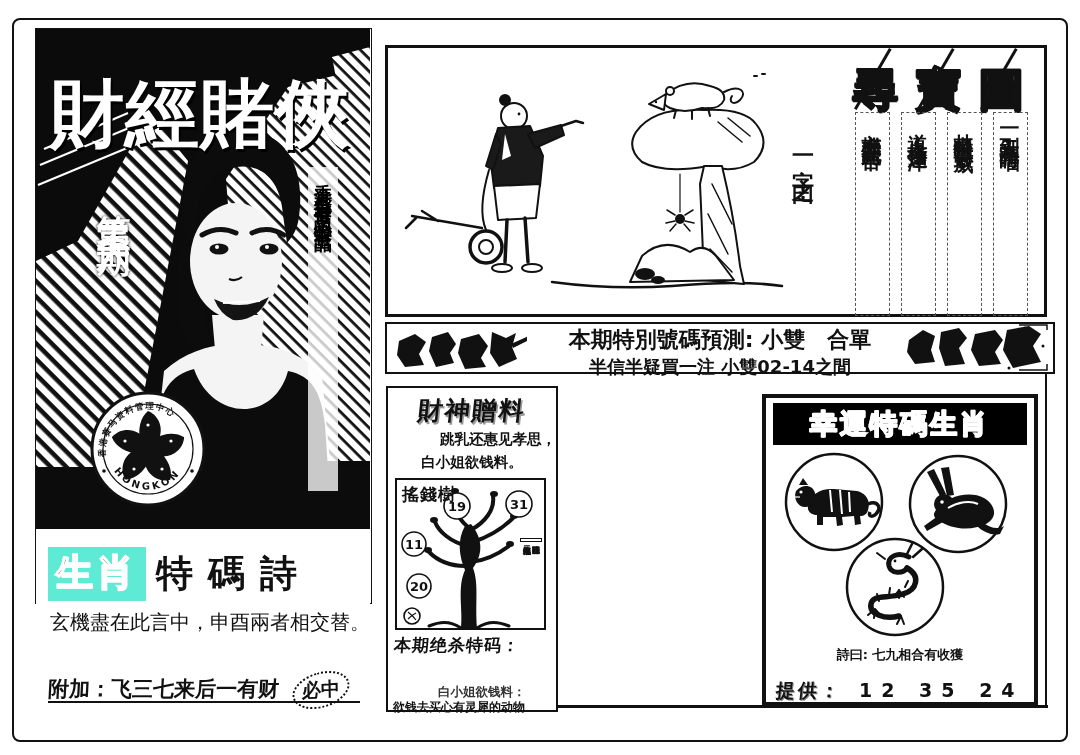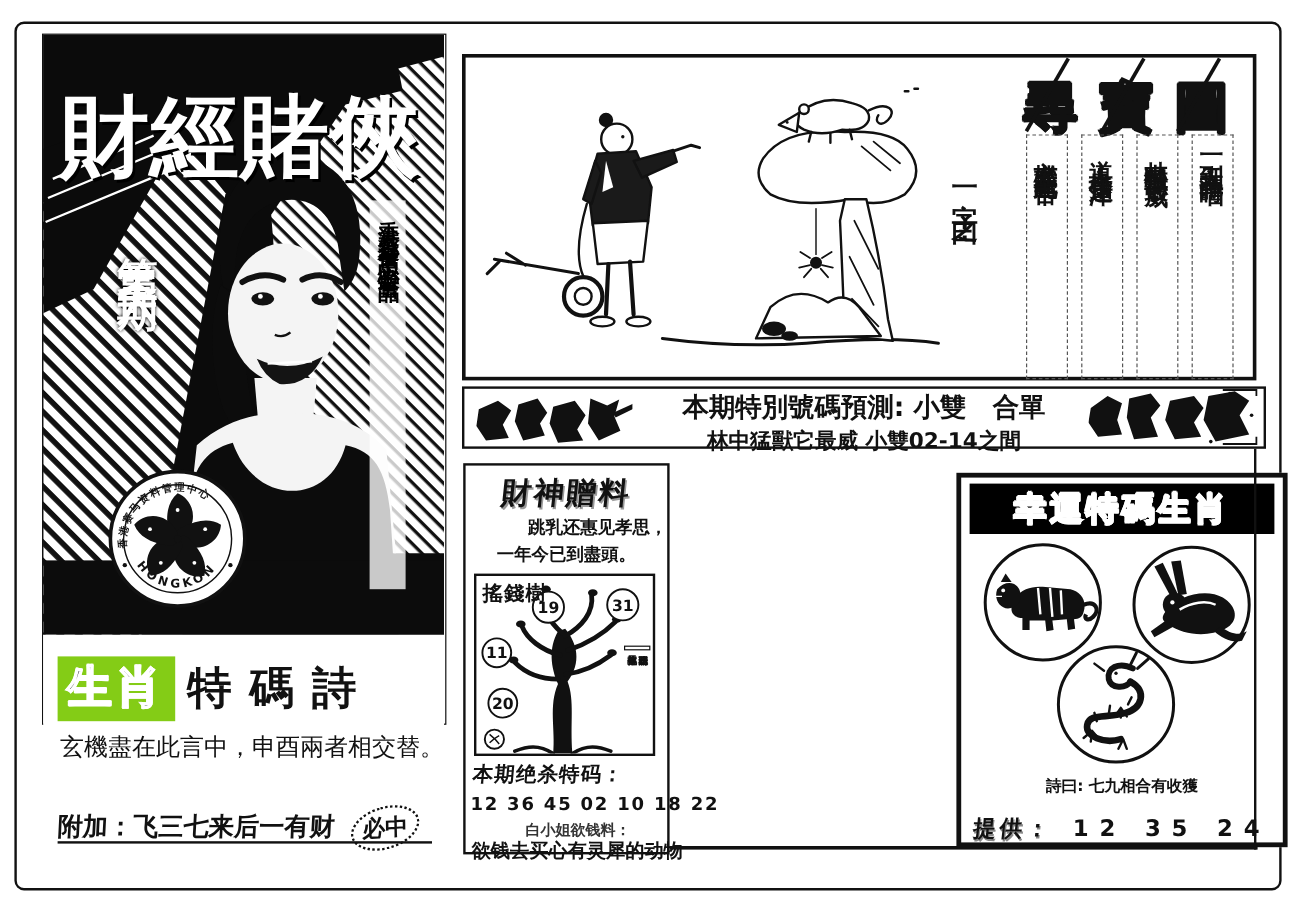--- a/index.html
+++ b/index.html
@@ -15,21 +15,21 @@
               letter-spacing:1px;text-shadow:2px 3px 0 #000;white-space:nowrap;}
   .vert{writing-mode:vertical-rl;text-orientation:upright;}
   .issue-vert{position:absolute;left:55px;top:158px;height:200px;font-size:34px;font-weight:700;color:#fff;
               letter-spacing:7px;text-shadow:0 0 3px #000;}
   .pub-vert{position:absolute;left:272px;top:138px;height:320px;font-size:18px;font-weight:600;color:#000;
             letter-spacing:4px;background:rgba(255,255,255,0.78);padding:2px 3px;}
   .seal{position:absolute;left:52px;top:360px;width:120px;height:120px;}
 
   .poem-box{position:absolute;left:0;top:500px;width:334px;height:181px;background:#fff;}
   .poem-head{position:absolute;left:12px;top:18px;display:flex;align-items:center;}
-  .head-black{background:#84cc16;padding:1px 8px 3px;font-size:37px;font-weight:800;
+  .head-black{background:#5eead4;padding:1px 8px 3px;font-size:37px;font-weight:800;
               color:#000;-webkit-text-stroke:1.5px #fff;
               text-shadow:-1px 0 #fff,1px 0 #fff,0 -1px #fff,0 1px #fff;letter-spacing:4px;}
   .head-rest{margin-left:10px;font-size:37px;font-weight:800;letter-spacing:15px;white-space:nowrap;}
   .poem-line1{position:absolute;left:14px;top:80px;font-size:20px;font-weight:500;white-space:nowrap;}
   .poem-line2{position:absolute;left:14px;top:113px;font-size:20px;font-weight:500;white-space:nowrap;}
   .poem-extra{position:absolute;left:12px;top:146px;font-size:21px;font-weight:800;white-space:nowrap;
               transform:skewX(-3deg);}
   .burst{position:relative;display:inline-block;margin-left:16px;font-size:19px;font-weight:700;transform:rotate(-4deg);}
   .burst::before{content:"";position:absolute;inset:-5px -10px;border:2px dotted #111;border-radius:50%;transform:rotate(-12deg);}
   .poem-rule{position:absolute;left:12px;right:10px;bottom:7px;height:2.5px;background:#111;}
@@ -61,24 +61,24 @@
           letter-spacing:2px;transform:skewX(-6deg);text-shadow:1.5px 1.5px 0 #999;}
   .w-r1{position:absolute;left:0;right:0;top:42px;text-align:right;font-size:14.5px;font-weight:800;white-space:nowrap;}
   .w-r2{position:absolute;left:0;right:0;top:65px;text-align:center;font-size:14.5px;font-weight:800;white-space:nowrap;}
   .tree-box{position:absolute;left:7px;top:90px;width:151px;height:152px;border:2px solid #111;box-sizing:border-box;}
   .tree-label{position:absolute;left:5px;top:3px;font-size:17px;font-weight:700;letter-spacing:1px;}
   .tree-note{position:absolute;right:2px;top:58px;border:1px solid #111;padding:1px;display:flex;flex-direction:row-reverse;}
   .tree-note div{writing-mode:vertical-rl;text-orientation:upright;font-size:8px;line-height:9px;font-weight:700;}
   .w-kill{position:absolute;left:6px;top:246px;font-size:17px;font-weight:800;letter-spacing:1px;transform:skewX(-5deg);white-space:nowrap;}
   .w-nums{position:absolute;left:4px;top:273px;font-size:15px;font-weight:800;letter-spacing:1.5px;white-space:nowrap;}
   .w-lady{position:absolute;left:6px;top:296px;font-size:12.5px;font-weight:800;color:#333;margin-left:44px;}
-  .w-ladytext{position:absolute;left:5px;top:311px;font-size:16px;font-weight:800;white-space:nowrap;}
-
-  
-  .lucky{left:762px;top:394px;width:276px;height:312px;border:4px solid #111;box-sizing:border-box;background:#fff;margin-left:35px;}
+  .w-ladytext{position:absolute;left:5px;top:311px;font-size:12px;font-weight:800;white-space:nowrap;}
+
+  
+  .lucky{left:762px;top:394px;width:276px;height:312px;border:4px solid #111;box-sizing:border-box;background:#fff;}
   .lucky-bar{position:absolute;left:7px;right:7px;top:5px;height:42px;background:#000;display:flex;
              align-items:center;justify-content:center;}
   .lucky-bar span{font-size:27px;font-weight:800;letter-spacing:3px;color:#000;-webkit-text-stroke:1.6px #fff;
              text-shadow:-1px 0 #fff,1px 0 #fff,0 -1px #fff,0 1px #fff;white-space:nowrap;}
   .lucky-poem{position:absolute;left:0;right:0;top:248px;text-align:center;font-size:13px;font-weight:700;white-space:nowrap;}
   .lucky-provide{position:absolute;left:0;right:0;top:280px;text-align:center;font-size:19px;font-weight:800;white-space:nowrap;}
   .lp-label{letter-spacing:3px;transform:skewX(-6deg);display:inline-block;text-shadow:1px 1px 0 #888;}
   .lp-nums{letter-spacing:9px;margin-left:10px;}
 
   .rule-h{left:558px;top:705px;width:490px;height:3px;background:#111;}
@@ -247,38 +247,38 @@
   <div class="abs strip">
     <svg class="stamp-left" width="132" height="42" viewBox="0 0 132 42" fill="#111">
       <path d="M4,12 L20,5 L31,13 L24,25 L29,36 L10,38 L2,26 Z"></path>
       <path d="M37,8 L53,3 L61,15 L55,24 L59,34 L41,38 L34,22 Z"></path>
       <path d="M66,10 L84,5 L93,17 L86,29 L91,38 L70,40 L63,24 Z"></path>
       <path d="M97,3 L111,9 L121,4 L117,18 L122,30 L104,38 L95,24 Z"></path>
       <path d="M116,15 L140,4 L138,9 L118,19 Z"></path>
     </svg>
     <div class="strip-text">
       <div class="strip-l1">本期特別號碼預測: 小雙　合單</div>
-      <div class="strip-l2">林中猛獸它最威 小雙02-14之間</div>
+      <div class="strip-l2">半信半疑買一注 小雙02-14之間</div>
     </div>
     <svg class="stamp-right" width="142" height="48" viewBox="0 0 142 48" fill="#111">
       <path d="M2,16 L16,6 L28,12 L24,26 L28,38 L8,40 L0,28 Z"></path>
       <path d="M34,8 L52,4 L60,14 L52,24 L58,40 L38,42 L32,24 Z"></path>
       <path d="M68,10 L88,6 L96,16 L88,28 L94,40 L72,42 L64,26 Z"></path>
       <path d="M100,6 L122,2 L134,10 L126,22 L134,38 L106,44 L96,26 Z"></path>
       <circle cx="118" cy="4" r="1.5"></circle>
         <circle cx="136" cy="22" r="1.5"></circle>
         <circle cx="102" cy="44" r="1.5"></circle>
       <path d="M112,1 L140,1 L140,6 M140,40 L140,46 L112,46" fill="none" stroke="#111" stroke-width="1.5"></path>
     </svg>
   </div>
 
   <div class="abs wealth">
     <div class="w-head">財神贈料</div>
     <div class="w-r1">跳乳还惠见孝思，</div>
-    <div class="w-r2">一年今已到盡頭。</div>
+    <div class="w-r2">白小姐欲钱料。</div>
 
     <div class="tree-box">
       <svg width="147" height="148" viewBox="0 0 147 148">
         <g fill="#111">
           <path d="M64,148 L80,148 C78,122 82,104 76,88 C88,72 84,56 74,44 L68,46 C60,60 62,76 68,90 C60,108 66,128 64,148 Z"></path>
         </g>
         <g fill="none" stroke="#111" stroke-width="4" stroke-linecap="round">
           <path d="M72,48 C60,38 54,26 58,12"></path>
           <path d="M74,50 C88,42 98,30 96,16"></path>
           <path d="M76,62 C94,56 108,46 116,38"></path>
@@ -311,21 +311,20 @@
         </g>
       </svg>
       <div class="tree-label">搖錢樹</div>
       <div class="tree-note">
         <div>聪明三八今己猜</div>
         <div>落地生根体二五</div>
       </div>
     </div>
 
     <div class="w-kill">本期绝杀特码：</div>
-    <div class="w-nums">12 36 45 02 10 18 22</div>
     <div class="w-lady">白小姐欲钱料：</div>
     <div class="w-ladytext">欲钱去买心有灵犀的动物</div>
   </div>
 
   <div class="abs lucky">
     <div class="lucky-bar">
       <span>幸運特碼生肖</span>
     </div>
     <svg style="position:absolute;left:4px;top:52px;" width="260" height="192" viewBox="0 0 260 192">
       <g>

